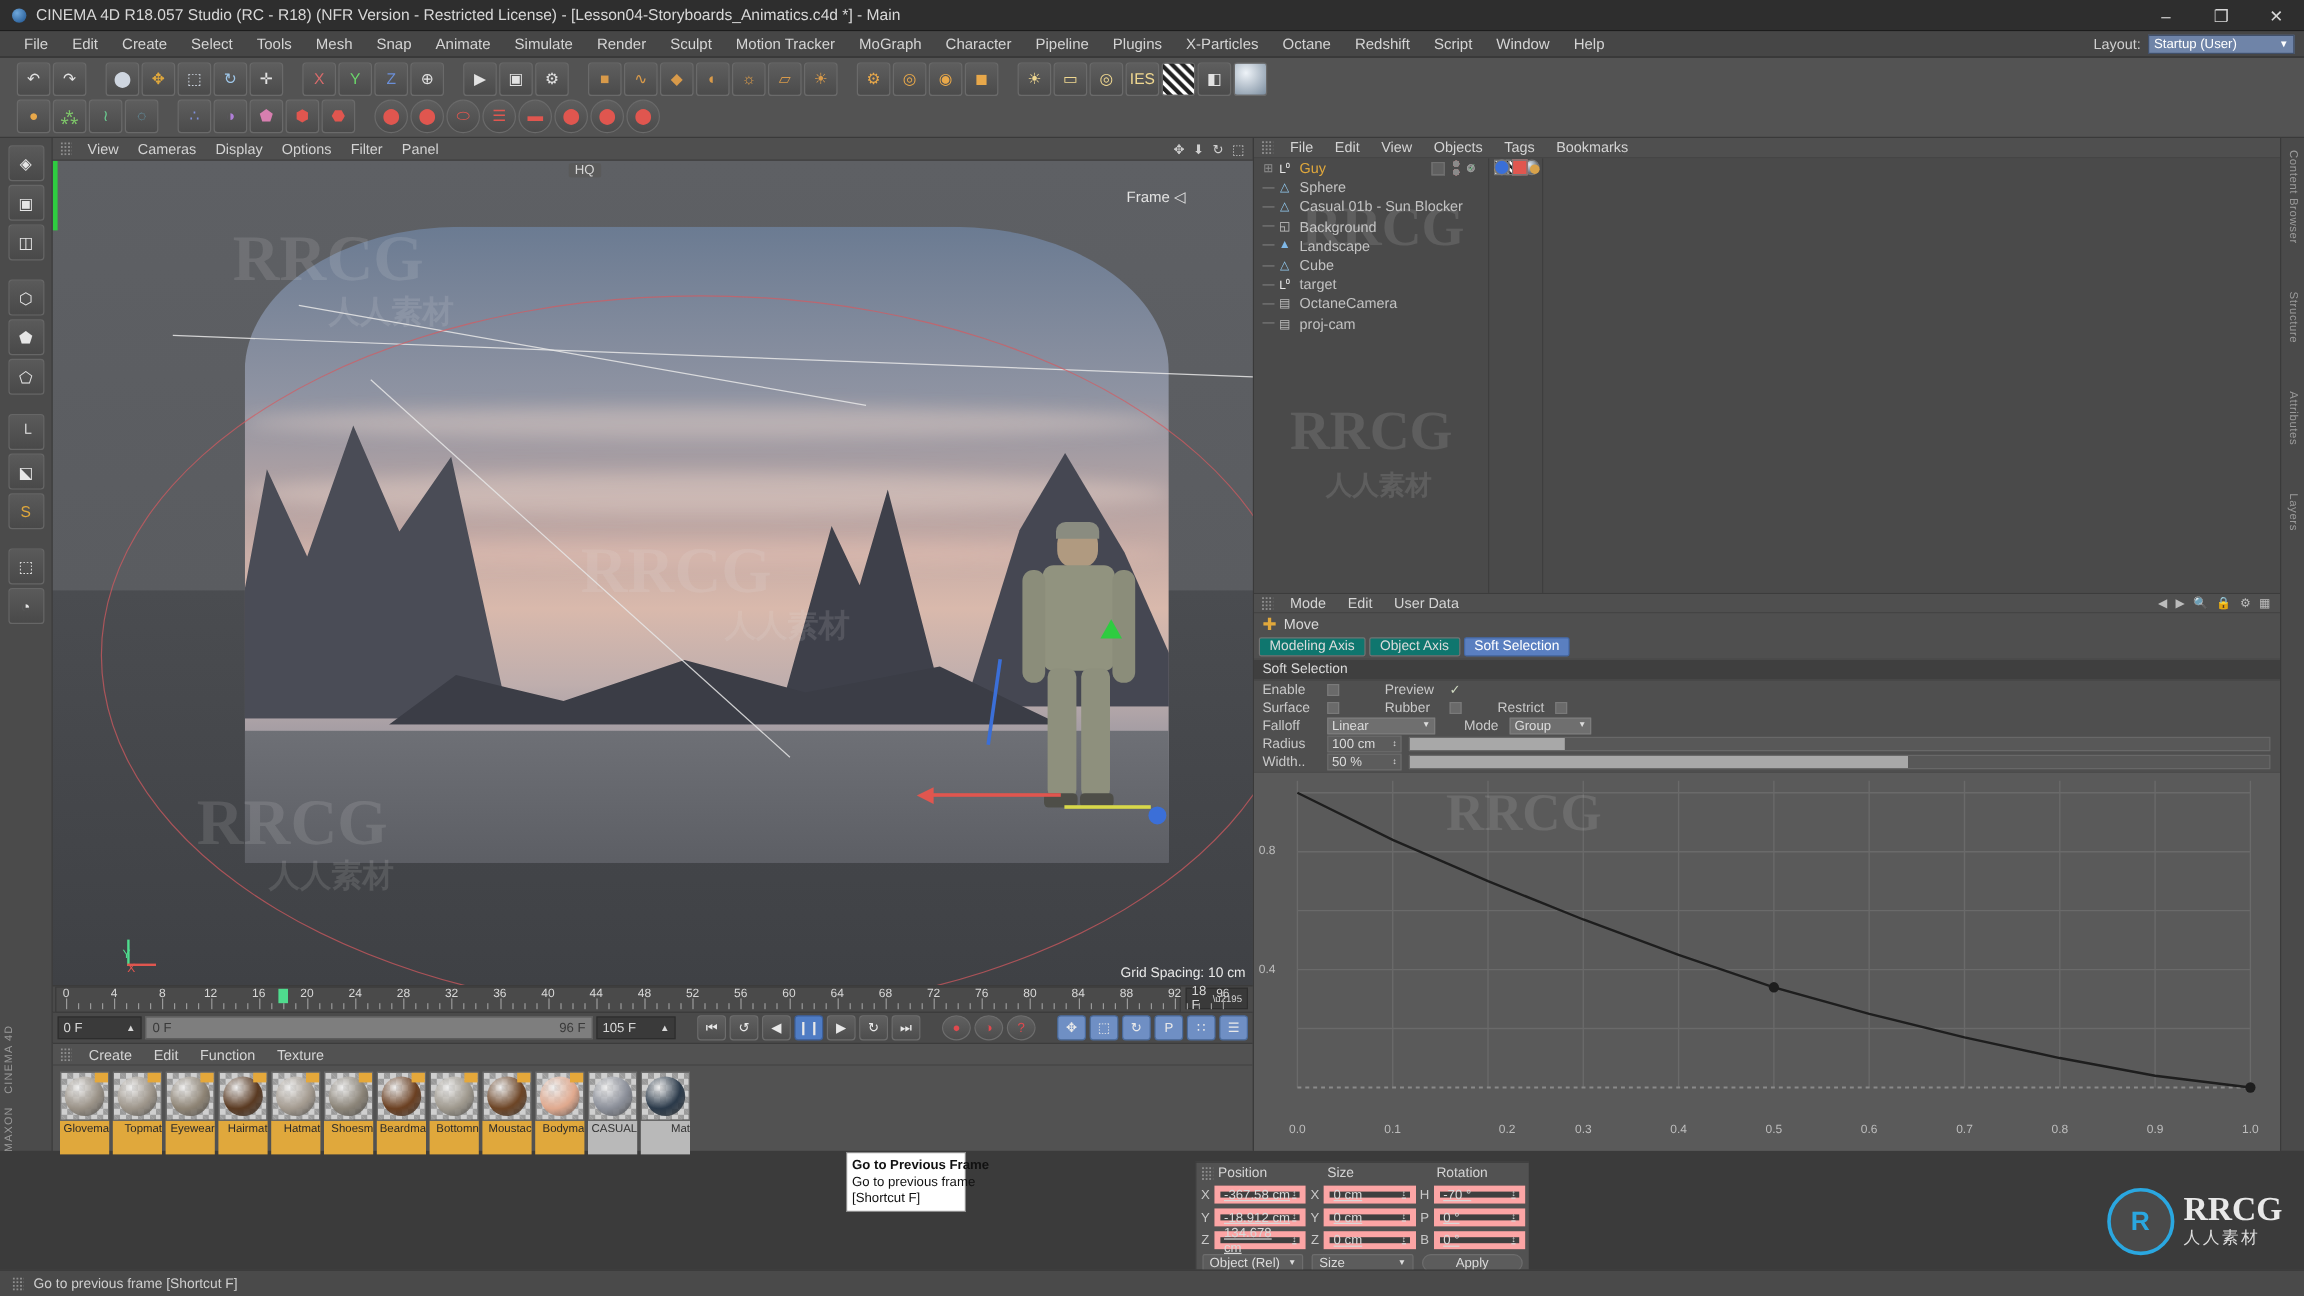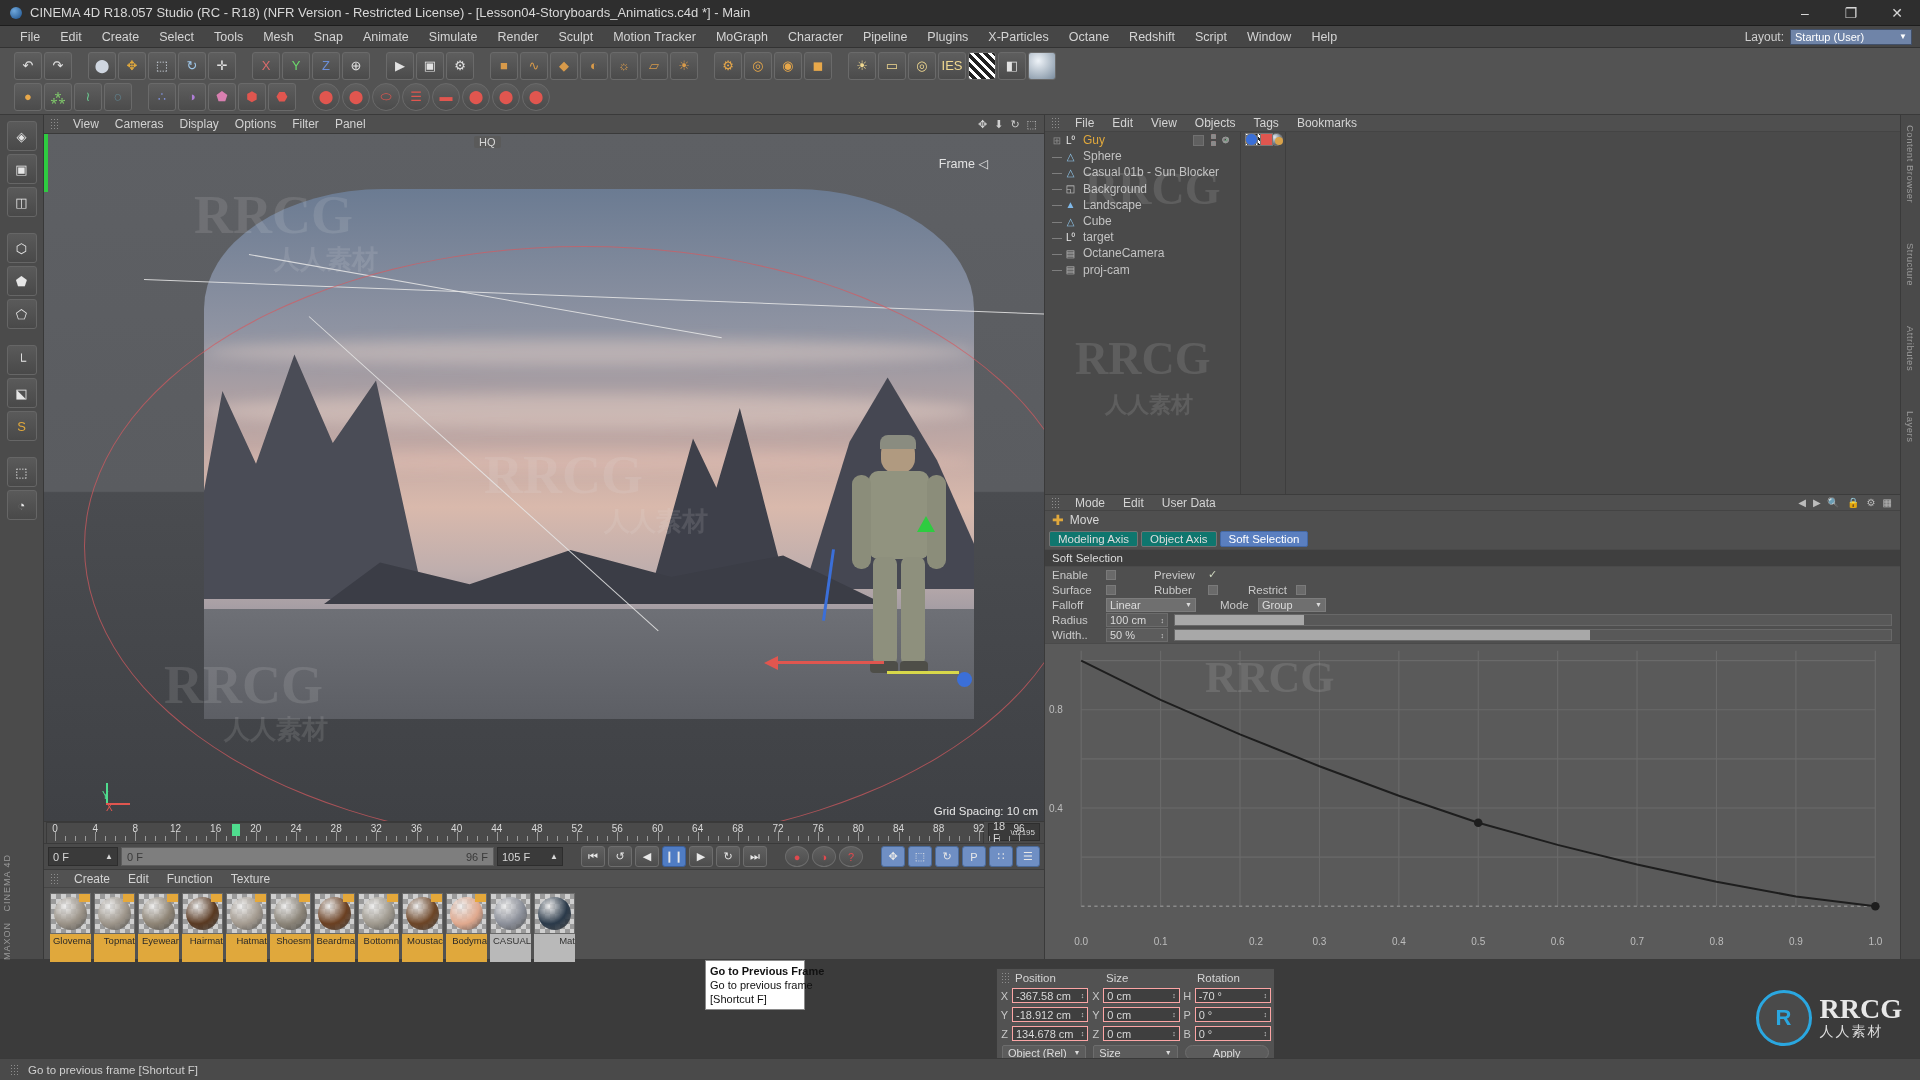--- a/index.html
+++ b/index.html
@@ -187,23 +187,23 @@
     display:flex; flex-direction:column; align-items:center; padding-top:10px; gap:40px; }
   .vtext { writing-mode:vertical-rl; font-size:9.5px; color:#9a9a9a; letter-spacing:.5px; }
 
   
   #coordpanel { position:absolute; left:996px; bottom:22px; width:278px; height:90px;
     background:#525252; border-left:1px solid #3c3c3c; border-top:1px solid #3c3c3c; }
   #coord-head { display:flex; height:17px; align-items:center; font-size:11.5px; color:#d4d4d4; }
   .chead { flex:1; padding-left:14px; }
   .crow { display:flex; align-items:center; height:19px; gap:3px; padding:0 3px; }
   .cax { width:9px; font-size:11px; color:#c8c8c8; text-align:center; flex:none; }
-  .cfield { flex:1; height:15px; background:#3f3f3f; border:1px solid #fca5a5;
+  .cfield { flex:1; height:15px; background:#3f3f3f; border:5px solid #fca5a5;
     font-size:11px; color:#d8d8d8; display:flex; align-items:center;
-    justify-content:space-between; padding:0 3px; }
+    justify-content:space-between; padding:0 3px;text-decoration:underline; }
   .cbtn { flex:1; height:15px; background:#5c5c5c; border:1px solid #6d6d6d; border-radius:2px;
     font-size:11px; color:#dcdcdc; display:flex; align-items:center;
     justify-content:space-between; padding:0 5px; margin:0 2px; }
   .cbtn.round { border-radius:8px; justify-content:center; }
 
   
   #tooltip { position:absolute; left:705px; bottom:70px; width:100px; background:#fff;
     border:1px solid #8a8a8a; padding:3px 4px; z-index:40; }
   #tooltip div { font-size:11px; color:#111; line-height:14px; white-space:nowrap; }
   #tt-title { font-weight:bold; }

